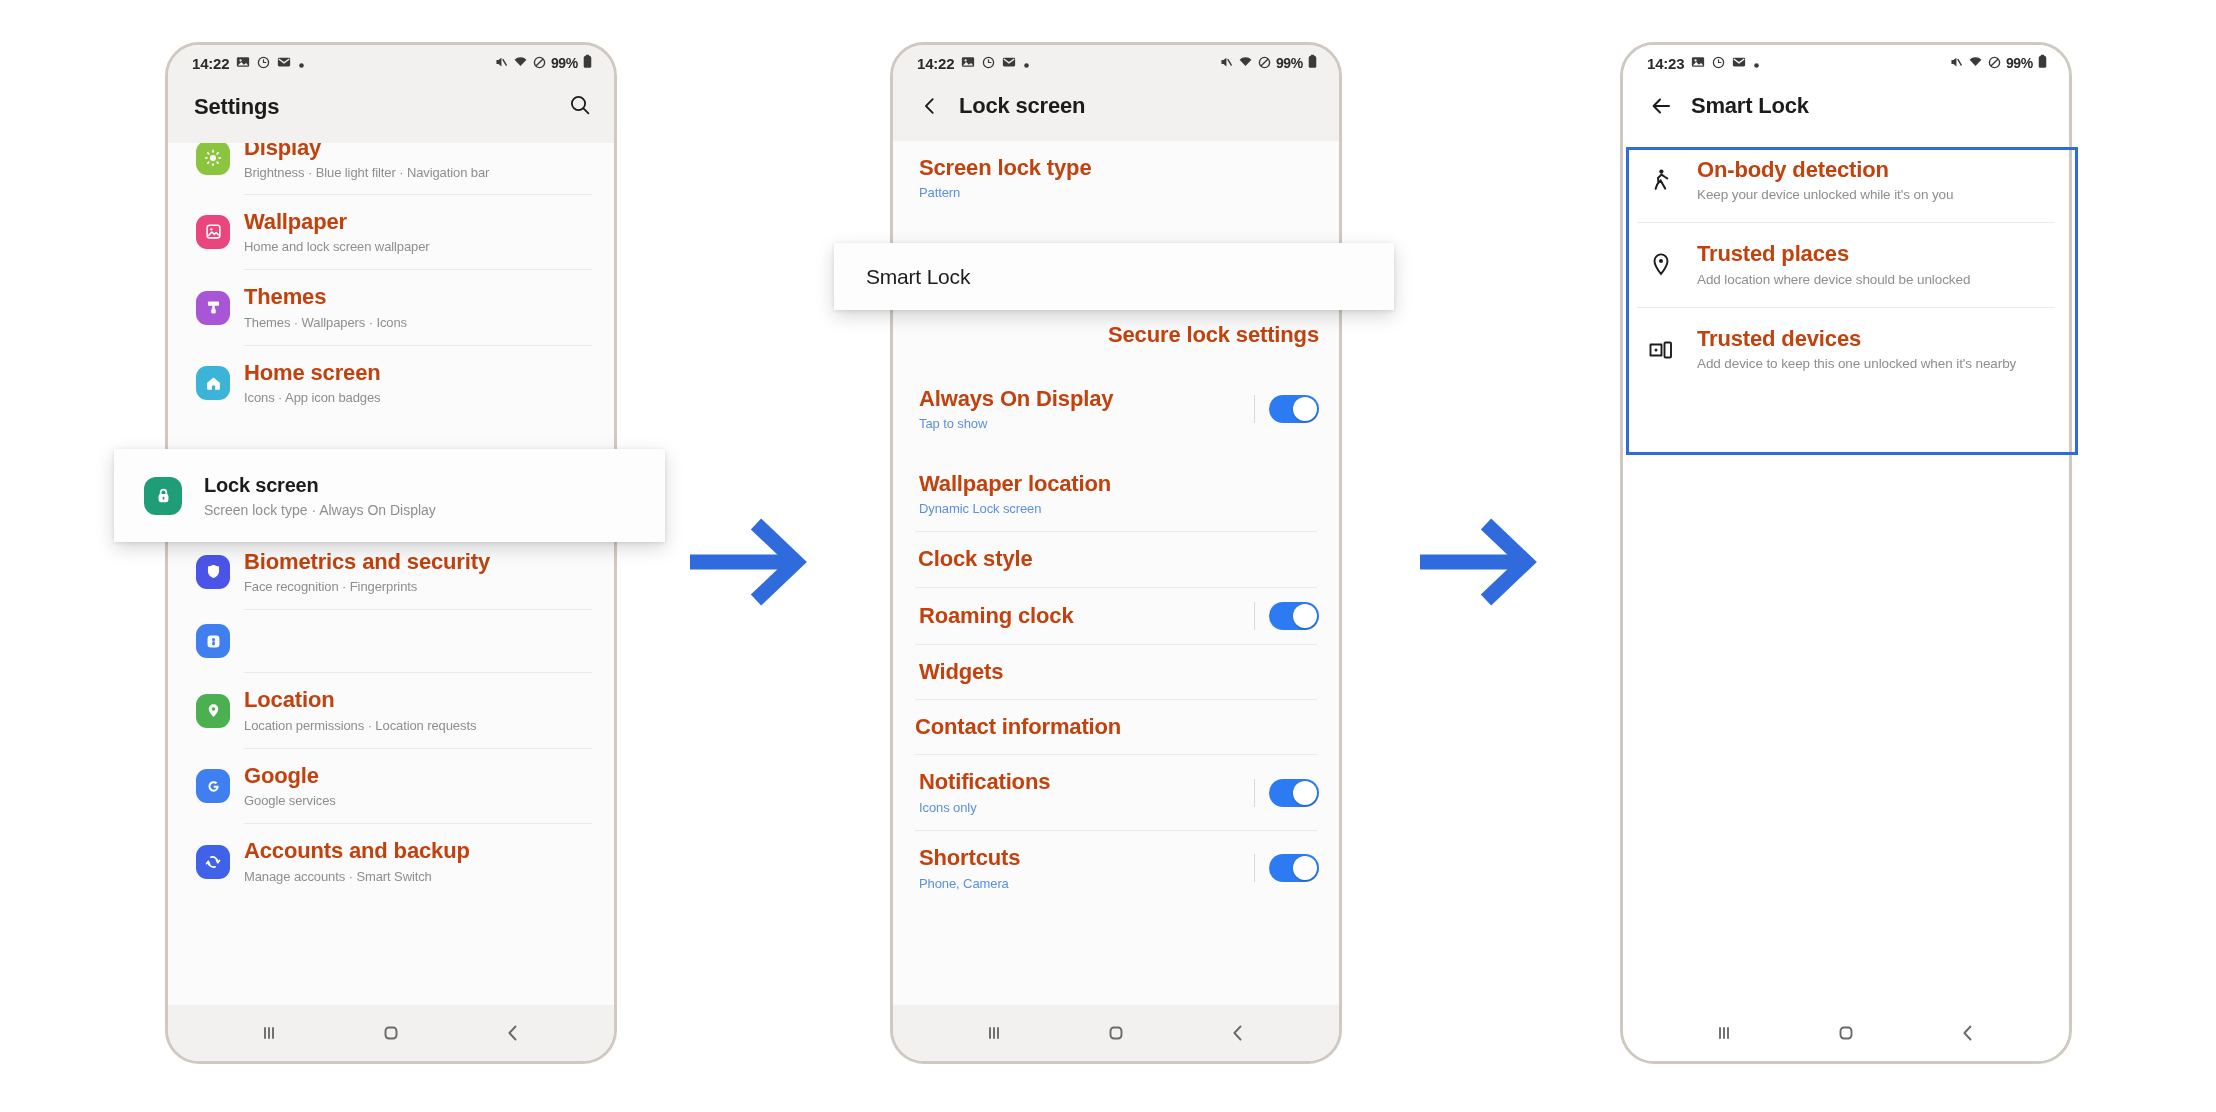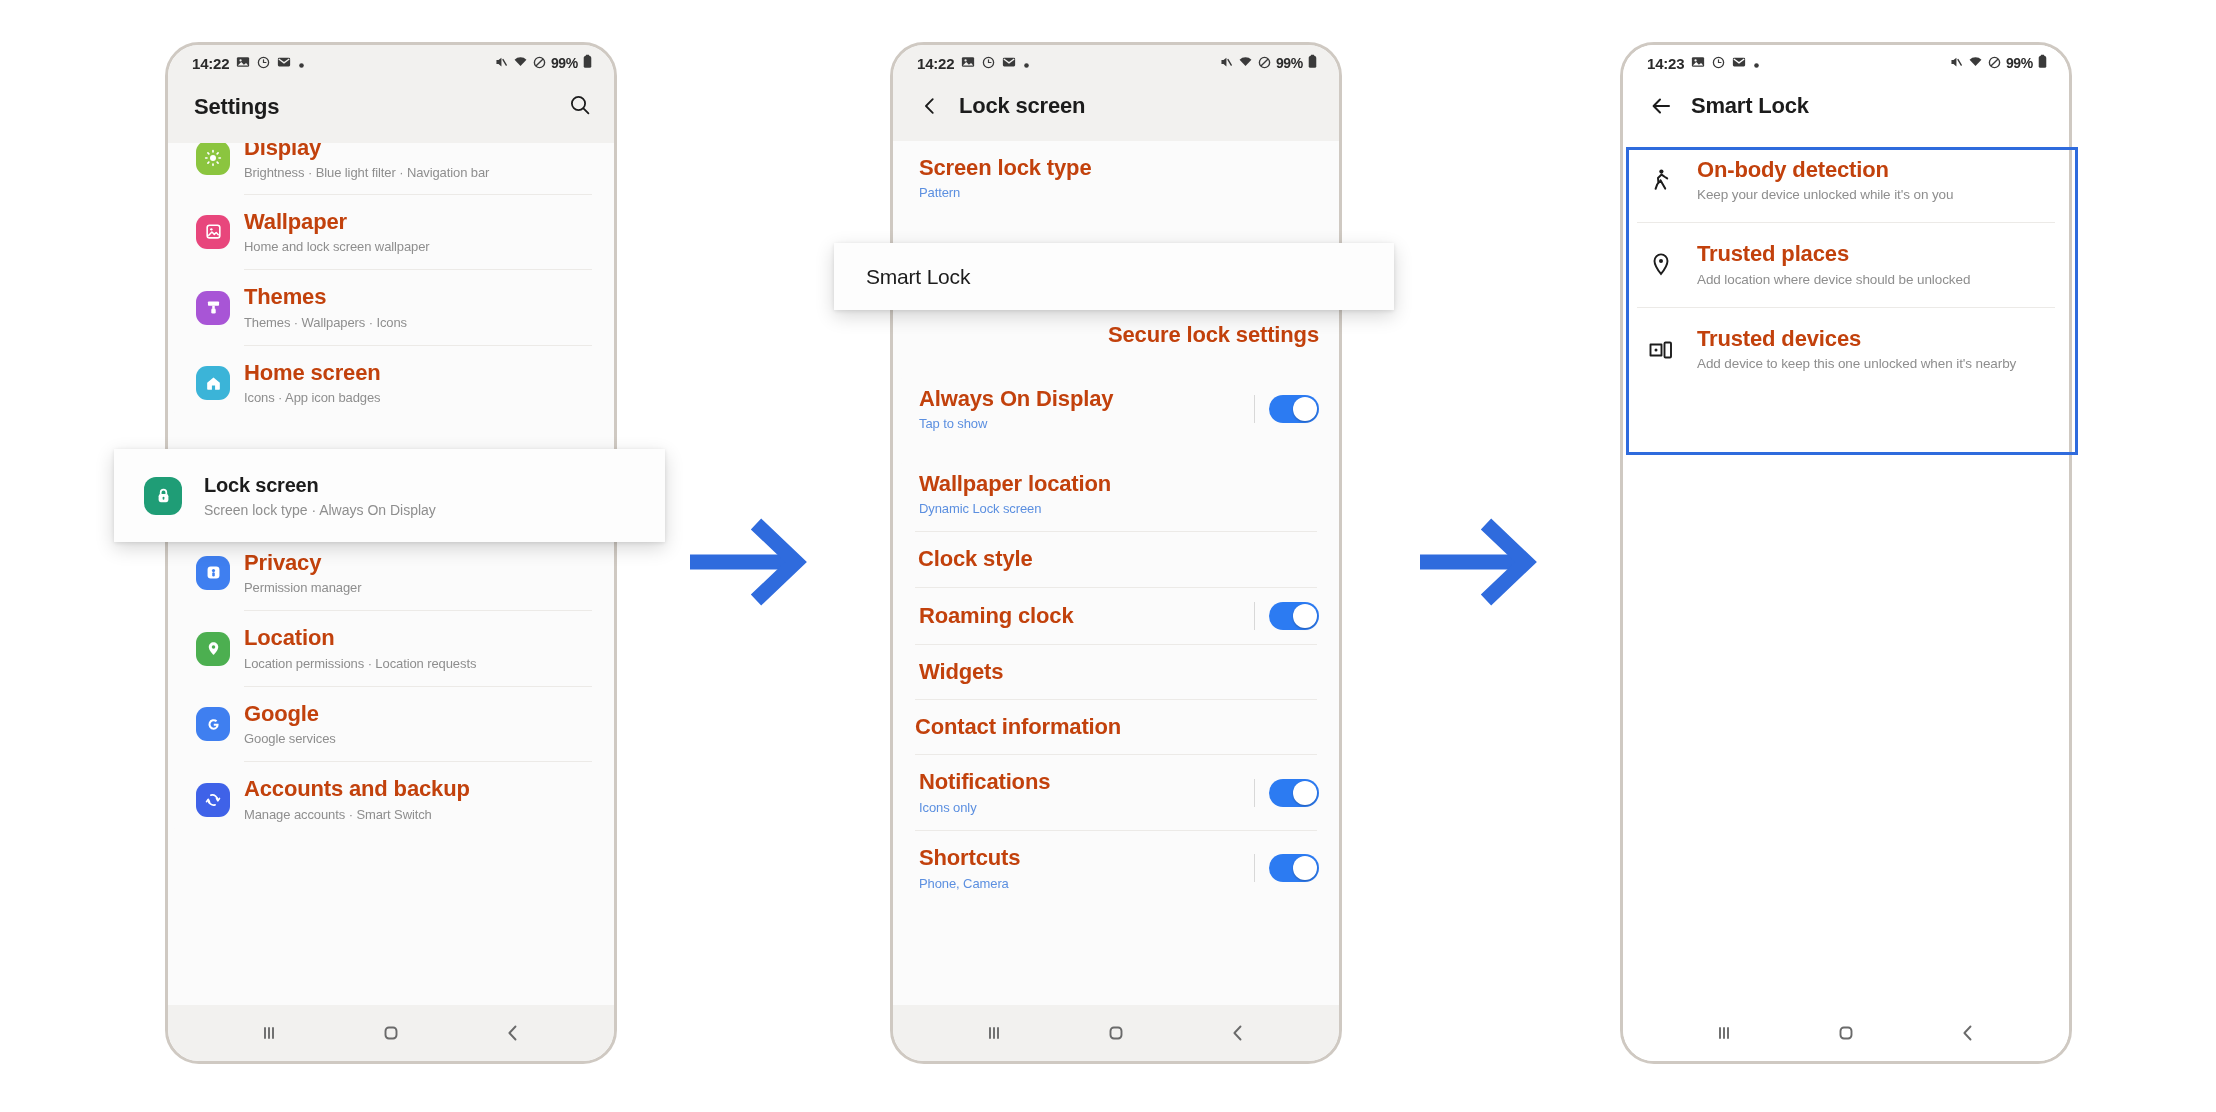--- a/index.html
+++ b/index.html
@@ -273,35 +273,44 @@
             <div class="txt">
               <div class="title">Home screen</div>
               <div class="sub">Icons  ·  App icon badges</div>
             </div>
           </div>
         </div>
 
         <div style="height:104px;"></div>
 
         <div class="card">
+          <div class="row">
+            <div class="ic-wrap">
+              <div class="sq" style="background:#4b54e8;">
+                <svg width="19" height="19" viewBox="0 0 24 24">
+                    <path d="M12 3.6 c3 1.6 5.4 2.1 7 2.1 v6.1 c0 4.2 -3.1 7.2 -7 8.6 c-3.9 -1.4 -7 -4.4 -7 -8.6 V5.7 c1.6 0 4 -0.5 7 -2.1 Z" fill="#fff"></path>
+                  </svg>
+              </div>
+            </div>
+            <div class="txt">
+              <div class="title">Biometrics and security</div>
+              <div class="sub">Face recognition  ·  Fingerprints</div>
+            </div>
+          </div>
           <div class="divider indent"></div>
 
           <div class="row">
             <div class="ic-wrap">
               <div class="sq" style="background:#3f7ff0;">
                 <svg width="19" height="19" viewBox="0 0 24 24">
                     <rect x="4.5" y="4.5" width="15" height="15" rx="4" fill="#fff"></rect>
                     <circle cx="12" cy="9.6" r="2" fill="#3f7ff0"></circle>
                     <rect x="10.4" y="11.8" width="3.2" height="5.2" rx="1.6" fill="#3f7ff0"></rect>
                   </svg>
               </div>
-            </div>
-            <div class="txt">
-              <div class="title">Privacy</div>
-              <div class="sub">Permission manager</div>
             </div>
           </div>
           <div class="divider indent"></div>
 
           <div class="row">
             <div class="ic-wrap">
               <div class="sq" style="background:#4caf50;">
                 <svg width="19" height="19" viewBox="0 0 24 24">
                     <path d="M12 4 c3.3 0 6 2.7 6 6 c0 4.3 -6 10 -6 10 s-6 -5.7 -6 -10 c0 -3.3 2.7 -6 6 -6 Z" fill="#fff"></path>
                     <circle cx="12" cy="10" r="2.2" fill="#4caf50"></circle>

